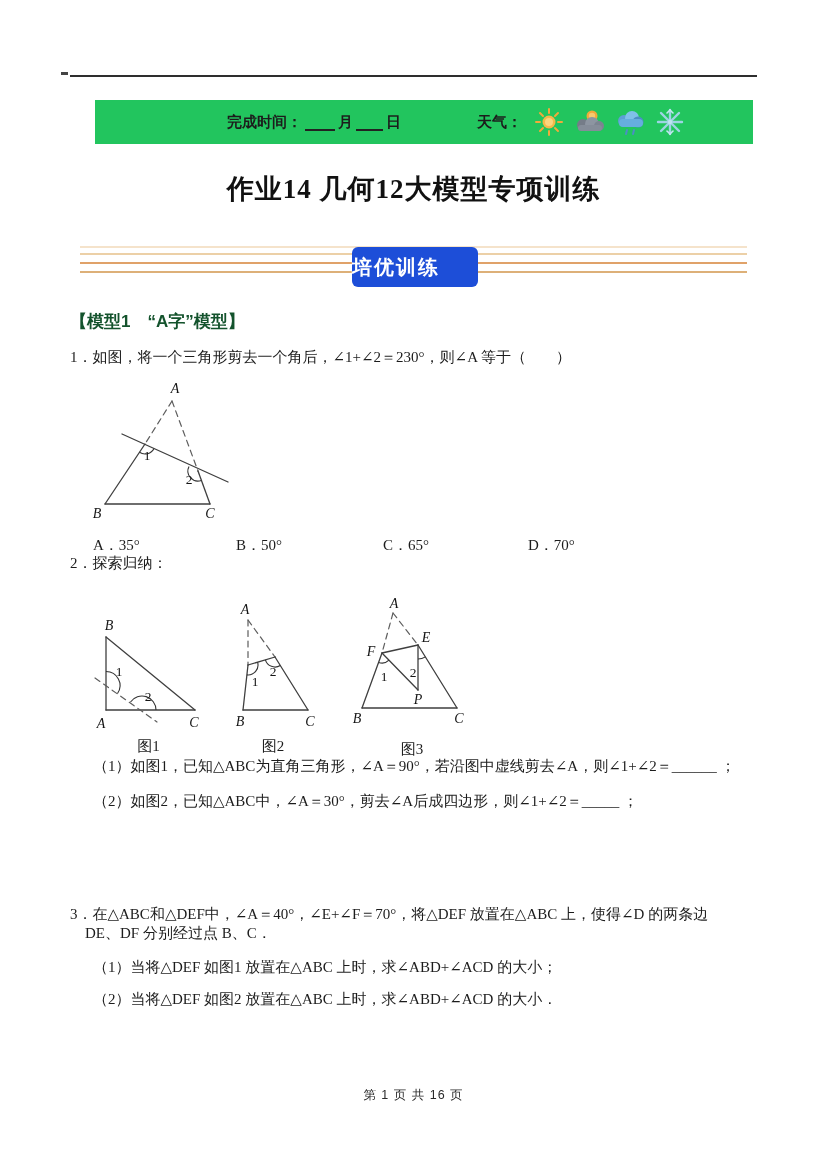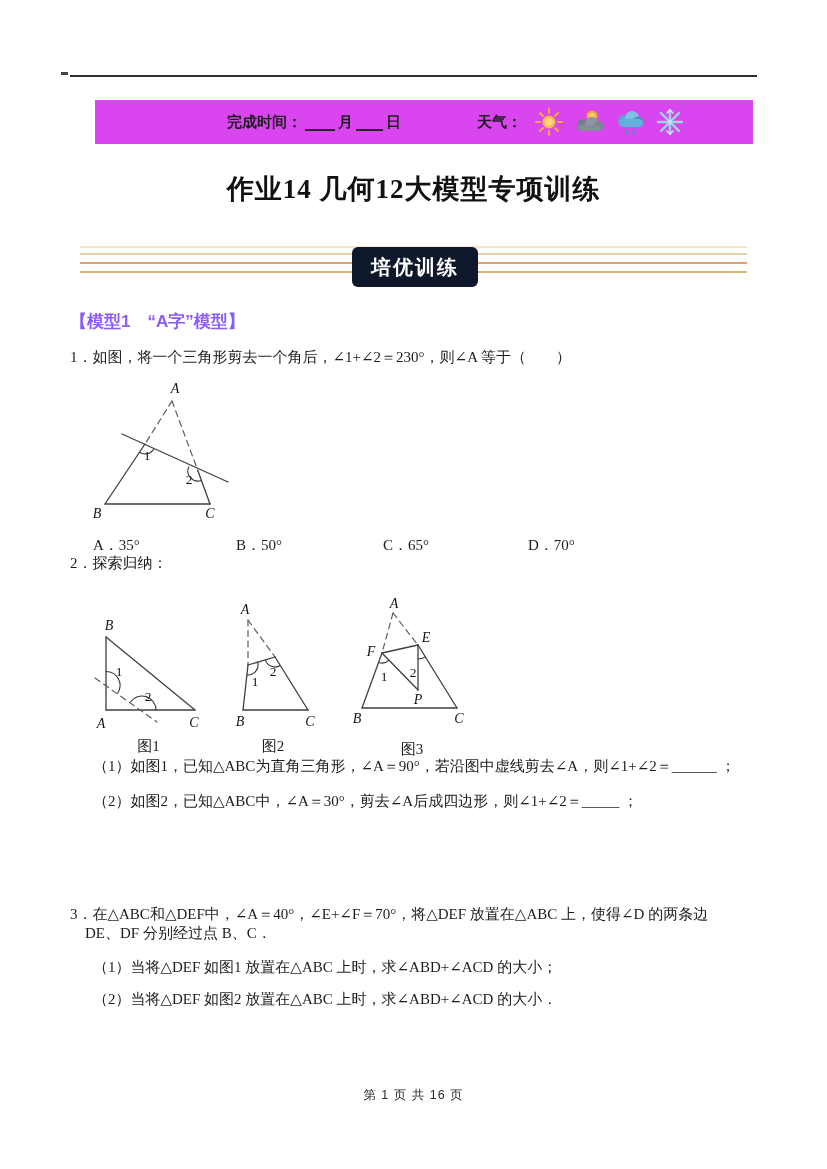--- a/index.html
+++ b/index.html
@@ -4,21 +4,21 @@
 <style>
   html,body{margin:0;padding:0;background:#e9e9e9;}
   .page{
     position:relative;width:827px;height:1169px;margin:0 auto;background:#ffffff;
     font-family:"Liberation Serif","DejaVu Serif",serif;color:#1c1c1c;overflow:hidden;
   }
   .top-rule{position:absolute;left:70px;top:75px;width:687px;height:2px;background:#2e2e2e;}
   .rule-tick{position:absolute;left:61px;top:72px;width:7px;height:3px;background:#444;}
 
   .header-banner{
-    position:absolute;left:95px;top:100px;width:658px;height:44px;background:#d946ef;
+    position:absolute;left:95px;top:100px;width:658px;height:44px;background:#22c55e;
     display:flex;align-items:center;font-weight:bold;font-size:15px;
     font-family:"Liberation Sans","DejaVu Sans",sans-serif;
   }
   .hb-pad{width:132px;flex:0 0 auto;}
   .blank-line{display:inline-block;height:15px;border-bottom:2px solid #222;margin:0 3px;}
   .blank-month{width:30px;} .blank-day{width:27px;}
   .hb-spacer{width:76px;flex:0 0 auto;}
   .weather-icons{display:flex;align-items:center;margin-left:12px;gap:9px;}
   .weather-icons svg{display:block;}
 
@@ -27,27 +27,27 @@
     font-size:27px;font-weight:bold;letter-spacing:1px;color:#111;
   }
 
   .decor-band{position:absolute;left:80px;top:246px;width:667px;height:42px;}
   .decor-line{position:absolute;left:0;width:100%;height:2px;}
   .dl1{top:0;background:#f5e3cb;}
   .dl2{top:7px;background:#ecd0a7;}
   .dl3{top:16px;background:#e0a269;}
   .dl4{top:25px;background:#ddb078;}
   .training-badge{
-    position:absolute;left:272px;top:1px;width:126px;height:40px;background:#0f172a;
+    position:absolute;left:272px;top:1px;width:126px;height:40px;background:#1d4ed8;
     border-radius:6px;color:#ffffff;font-weight:bold;font-size:20px;line-height:40px;
-    text-align:center;font-family:"Liberation Sans","DejaVu Sans",sans-serif;letter-spacing:2px;
+    font-family:"Liberation Sans","DejaVu Sans",sans-serif;letter-spacing:2px;
   }
 
   .model-heading{
-    position:absolute;left:70px;top:310px;font-size:17px;font-weight:bold;color:#8b5cf6;
+    position:absolute;left:70px;top:310px;font-size:17px;font-weight:bold;color:#14532d;
     font-family:"Liberation Sans","DejaVu Sans",sans-serif;
   }
 
   .qtext{position:absolute;font-size:15px;white-space:nowrap;}
   .q1-text{left:70px;top:348px;}
   .q2-text{left:70px;top:554px;}
   .q2-p1{left:93px;top:757px;}
   .q2-p2{left:93px;top:792px;}
   .q2-p3{left:93px;top:828px;}
   .q2-p4{left:93px;top:858px;}

